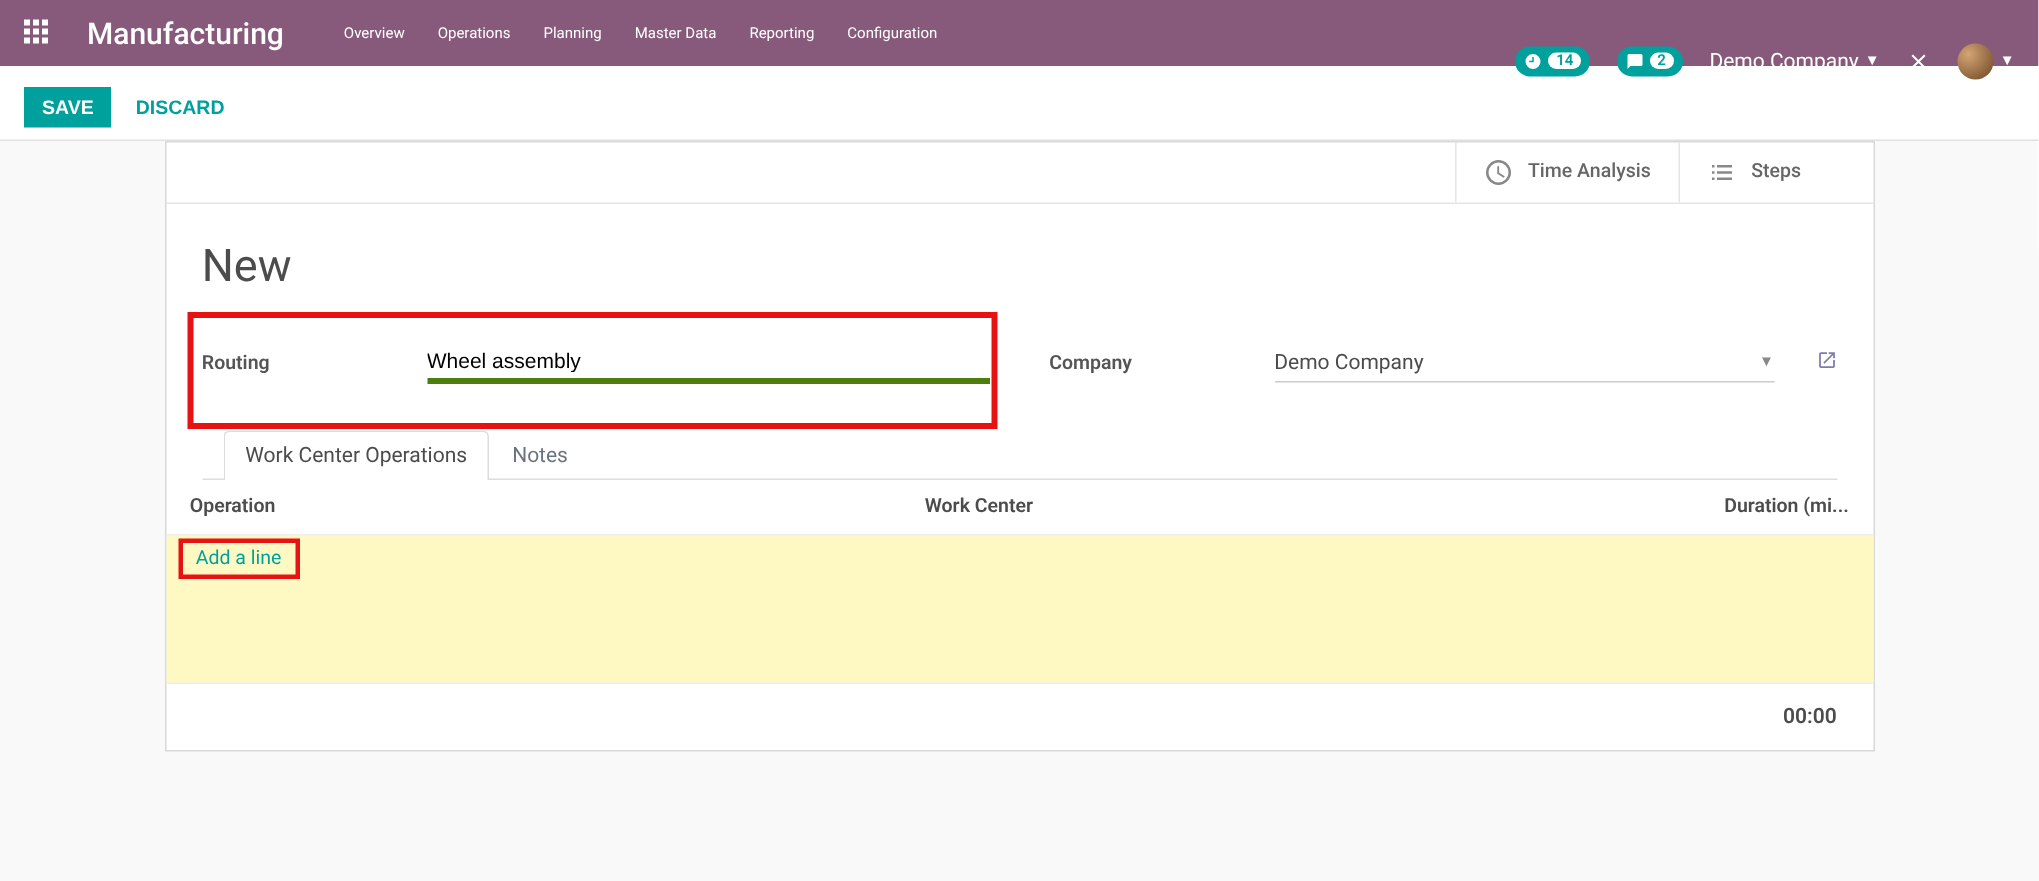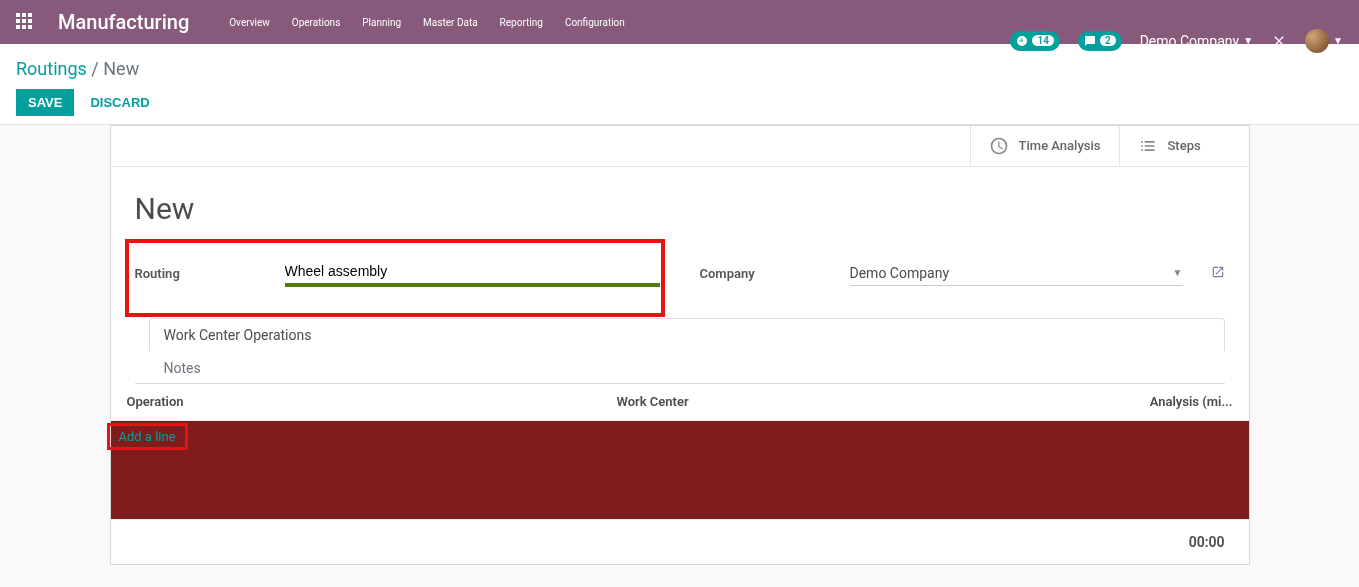--- a/index.html
+++ b/index.html
@@ -41,31 +41,31 @@
   .field-group { flex:1; display:flex; align-items:center; gap:20px; position:relative;}
   .field-label { width:130px; font-weight:600; font-size:13px; color:#555;}
   .field-input { flex:1; border:none; border-bottom:4px solid #4d7c0f; padding:4px 0; font-size:14px; outline:none; background:transparent;}
   .field-select { flex:1; border:none; border-bottom:1px solid #ccc; padding:4px 0; font-size:14px; display:flex; justify-content:space-between; align-items:center;}
   .ext-icon { color:#7c7bad; cursor:pointer; margin-left:8px;}
   .dd-caret { color:#888; font-size:10px; cursor:pointer;}
   
   .highlight-red { position:absolute; border:4px solid #e71313; pointer-events:none; }
   .hl1 { left: -10px; top: -20px; width: 540px; height: 78px; }
   
-  .tabs { display:flex; border-bottom:1px solid #ddd; margin: 30px 0 0 0; padding: 0  0 0 14px; flex-direction: column;}
+  .tabs { display:flex; border-bottom:1px solid #ddd; margin: 30px 0 0 0; padding: 0  0 0 14px;}
   .tab { padding:8px 14px; cursor:pointer; color:#6c757d; border:1px solid transparent; border-bottom:none; font-size:14px; position:relative; top:1px;}
   .tab.active { border-color:#ddd; background:#fff; color:#4c4c4c; border-radius: 4px 4px 0 0;}
   
   .grid { }
   .grid-head { display:flex; padding:10px 16px; font-weight:600; color:#4c4c4c; border-bottom:1px solid transparent; font-size:13px;}
   .col-op { flex: 0 0 490px; }
   .col-wc { flex: 1; }
   .col-dur { flex: 0 0 120px; text-align:right; white-space:nowrap; overflow:hidden; text-overflow:ellipsis;}
   
-  .grid-body { min-height: 100px; border-top:1px solid #eee; border-bottom:1px solid #eee; background:#7f1d1d; padding: 6px 4px 60px;}
+  .grid-body { min-height: 100px; border-top:1px solid #eee; border-bottom:1px solid #eee; background:#fef9c3; padding: 6px 16px 60px;}
   .add-line-wrap { position:relative; display:inline-block;}
   .add-line { color:#00a09d; cursor:pointer; font-size:13px; display:inline-block; padding:2px 4px;}
   .hl2 { border:3px solid #e71313; position:absolute; left:-8px; top:-4px; right:-8px; bottom:-4px; pointer-events:none;}
   
   .grid-foot { display:flex; padding:14px 24px; }
   .foot-total { margin-left:auto; font-weight:600; font-size:14px;}
   
   .spacer-below { height: 40px; }
 </style>
 </head>
@@ -113,23 +113,20 @@
         <path d="M19 6.4 17.6 5 12 10.6 6.4 5 5 6.4 10.6 12 5 17.6 6.4 19 12 13.4 17.6 19 19 17.6 13.4 12z"></path>
       </svg>
     <div style="display:flex;align-items:center;gap:4px;">
       <div class="avatar"></div>
       <span class="caret" style="color:#fff">▼</span>
     </div>
   </div>
 </div>
 
 <div class="controlbar">
-  <div class="breadcrumb">
-    <a href="#">Routings</a><span> / </span><span>New</span>
-  </div>
   <div class="actions">
     <button class="btn-save">SAVE</button>
     <button class="btn-discard">DISCARD</button>
   </div>
 </div>
 
 <div class="sheet-wrap">
   <div class="sheet">
     <div class="statbar">
       <div class="stat-btn">
@@ -172,21 +169,21 @@
       <div class="tabs">
         <div class="tab active">Work Center Operations</div>
         <div class="tab">Notes</div>
       </div>
     </div>
 
     <div class="grid">
       <div class="grid-head">
         <div class="col-op">Operation</div>
         <div class="col-wc">Work Center</div>
-        <div class="col-dur">Analysis (mi...</div>
+        <div class="col-dur">Duration (mi...</div>
       </div>
       <div class="grid-body">
         <div class="add-line-wrap">
           <span class="add-line">Add a line</span>
           <div class="hl2"></div>
         </div>
       </div>
       <div class="grid-foot">
         <div class="foot-total">00:00</div>
       </div>

